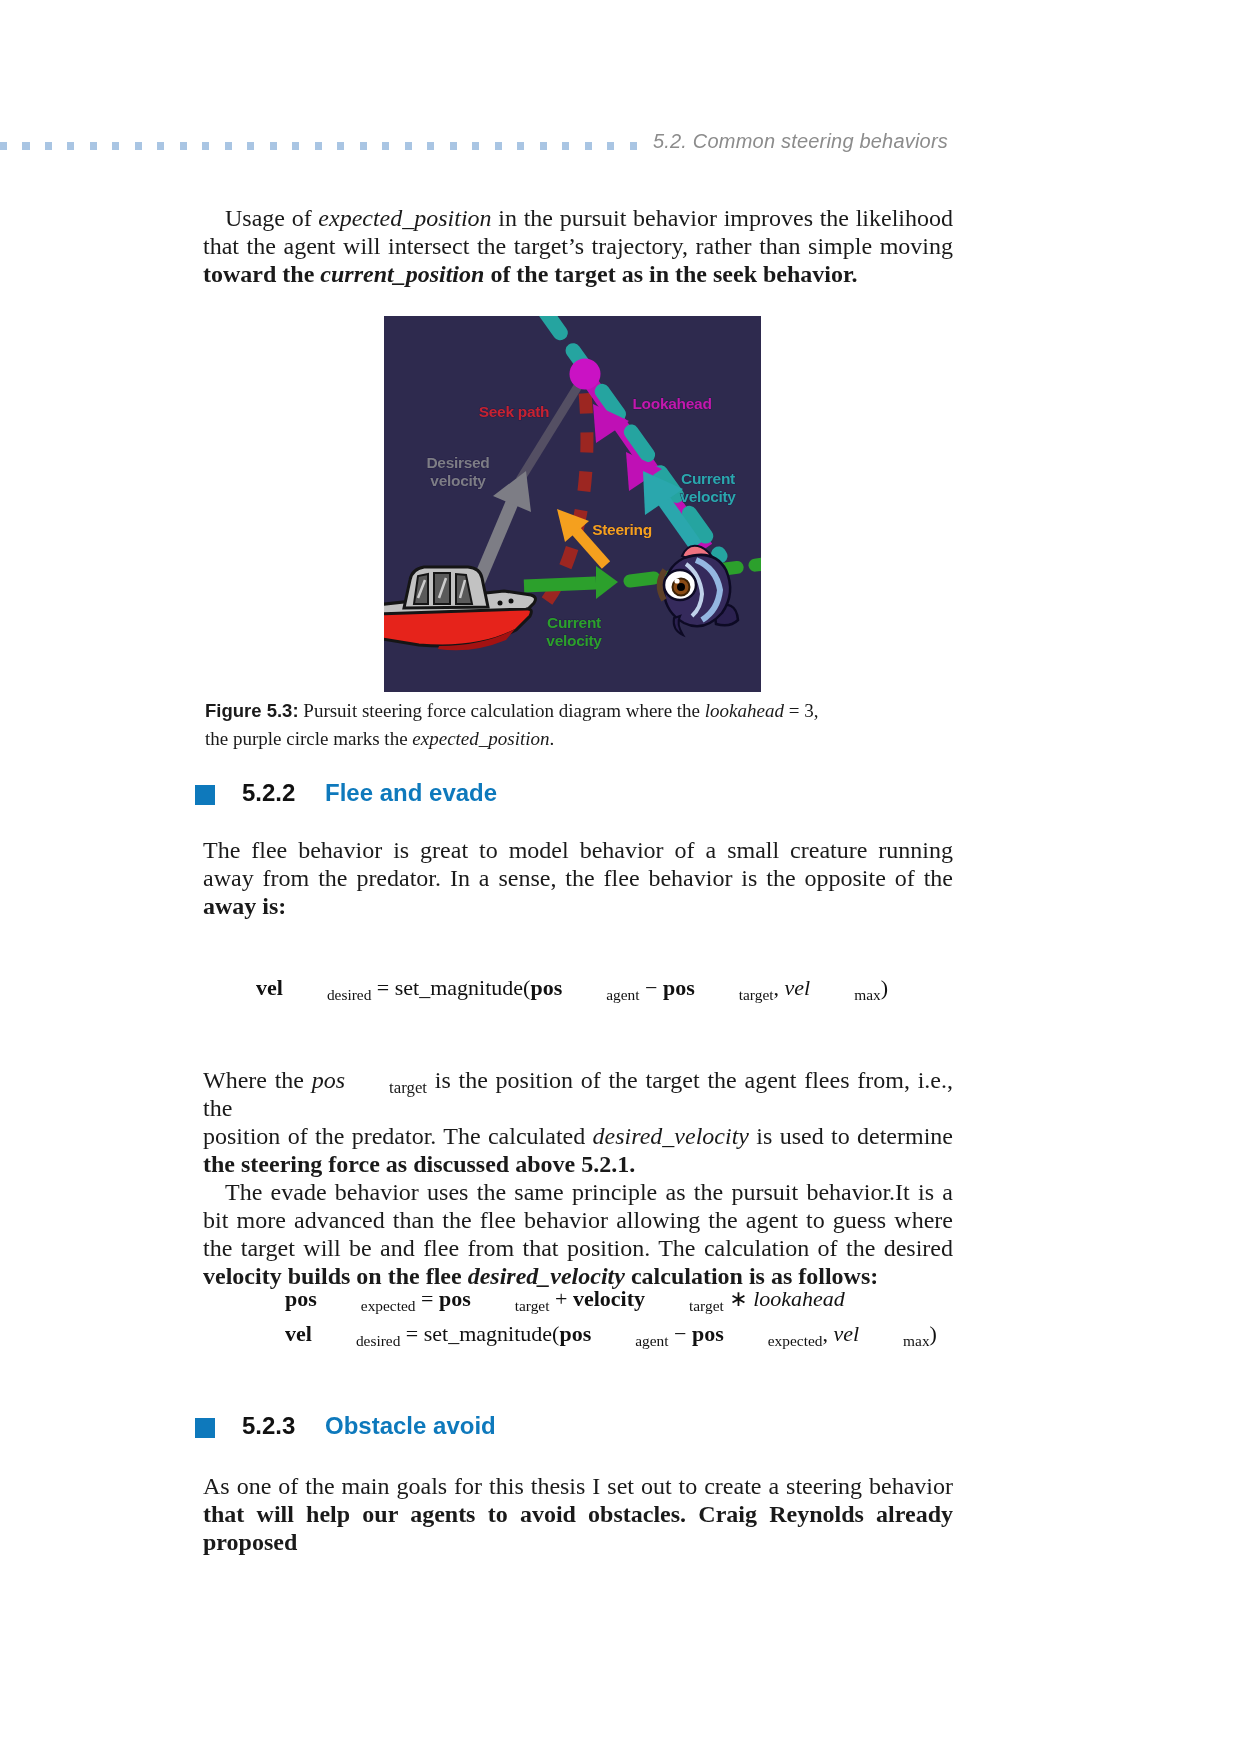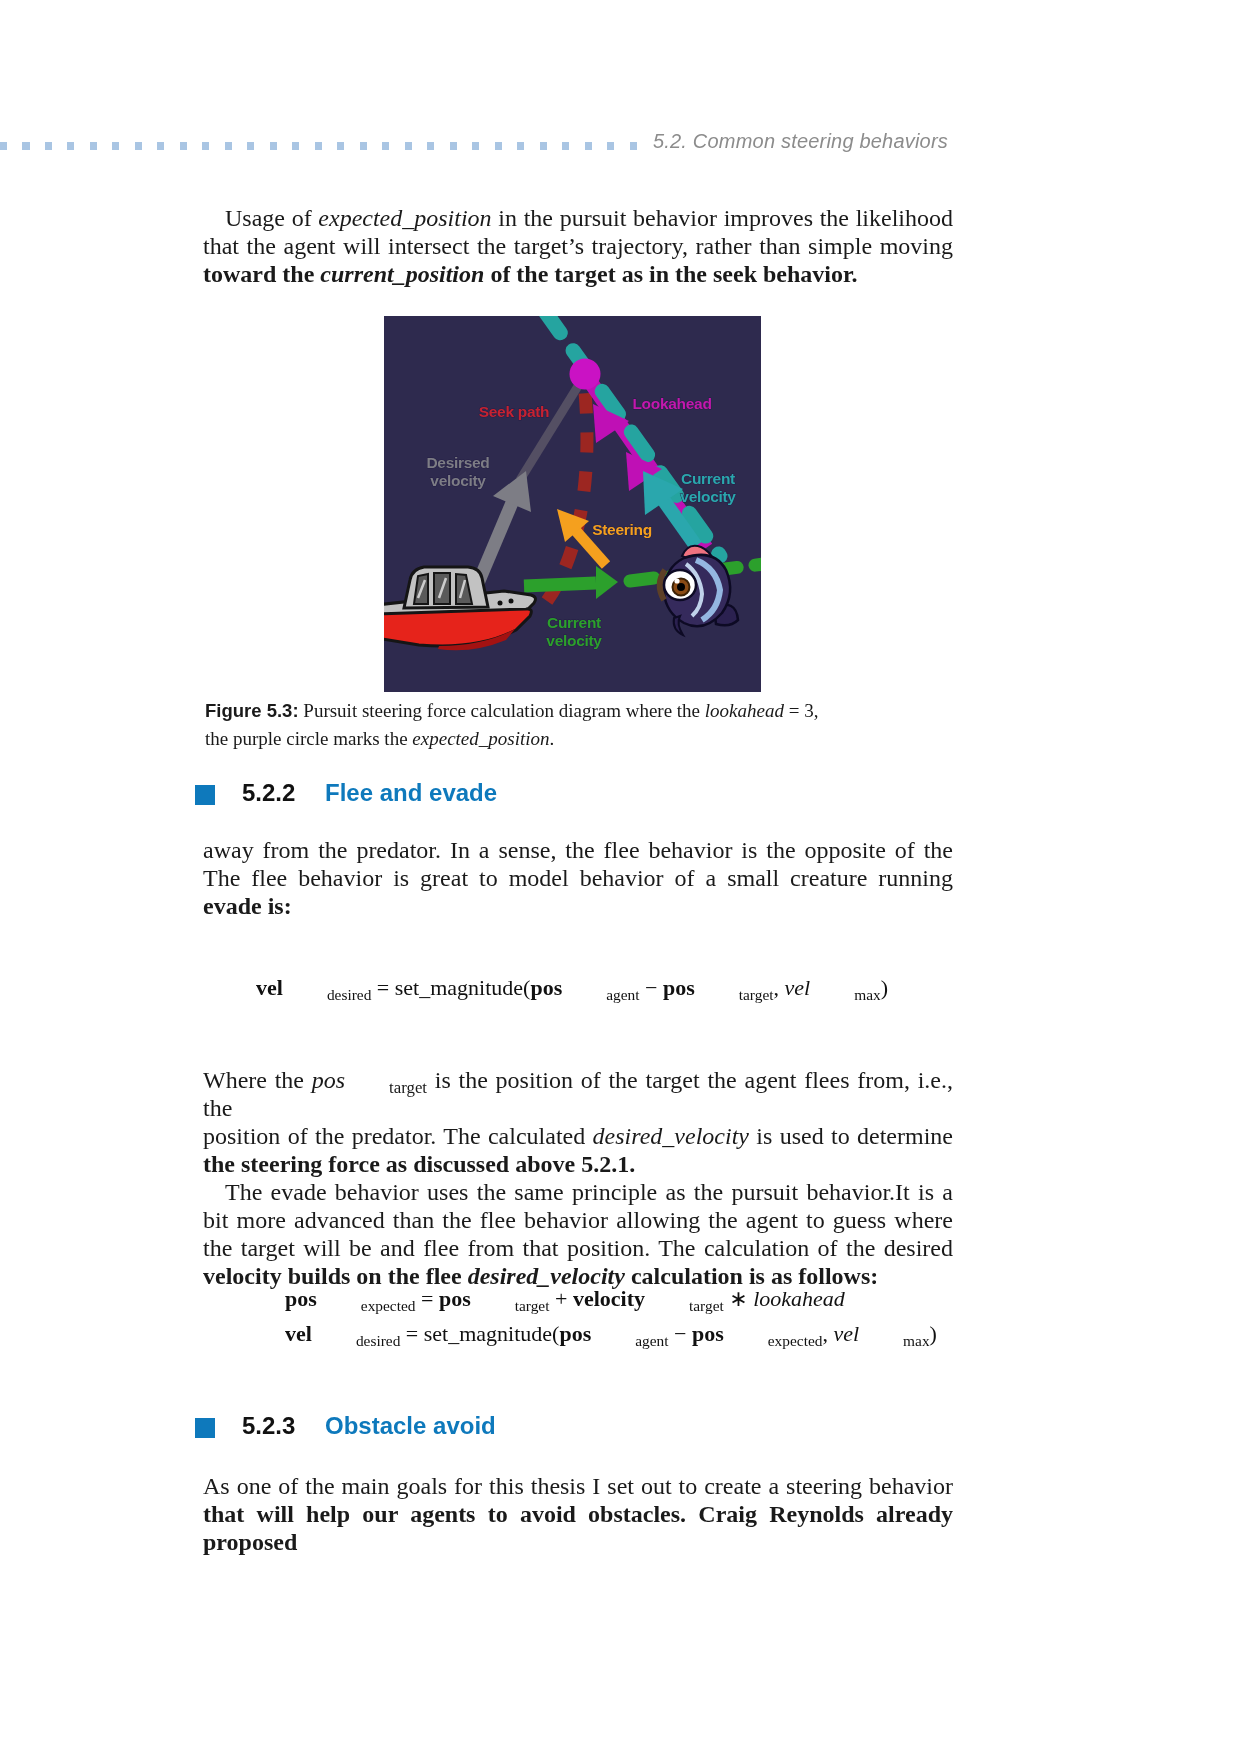--- a/index.html
+++ b/index.html
@@ -132,23 +132,23 @@
     <div><span>the purple circle marks the </span><span class="seg-i">expected_position</span><span>.</span></div>
   </div>
 
   <div class="sechead" style="top:783px;">
     <span class="sq"></span>
     <span class="num">5.2.2</span>
     <span class="ttl">Flee and evade</span>
   </div>
 
   <div class="blk" style="top:836px;">
+    <div class="jline"><span>The flee behavior is great to model behavior of a small creature running</span></div>
     <div class="jline"><span>away from the predator. In a sense, the flee behavior is the opposite of the</span></div>
-    <div class="jline"><span>The flee behavior is great to model behavior of a small creature running</span></div>
-    <div class="jline last"><span>evade is:</span></div>
+    <div class="jline last"><span>away is:</span></div>
   </div>
 
   <div class="eq eq-center" style="top:975px;"><span class="seg-bv">vel</span><span class="seg-sub">desired</span><span> = set_magnitude(</span><span class="seg-bv">pos</span><span class="seg-sub">agent</span><span> − </span><span class="seg-bv">pos</span><span class="seg-sub">target</span><span>, </span><span class="seg-i">vel</span><span class="seg-sub">max</span><span>)</span></div>
 
   <div class="blk" style="top:1066px;">
     <div class="jline"><span>Where the </span><span class="seg-i">pos</span><span class="seg-sub">target</span><span> is the position of the target the agent flees from, i.e., the</span></div>
     <div class="jline"><span>position of the predator. The calculated </span><span class="seg-i">desired_velocity</span><span> is used to determine</span></div>
     <div class="jline last"><span>the steering force as discussed above 5.2.1.</span></div>
     <div class="jline indent"><span>The evade behavior uses the same principle as the pursuit behavior.It is a</span></div>
     <div class="jline"><span>bit more advanced than the flee behavior allowing the agent to guess where</span></div>

